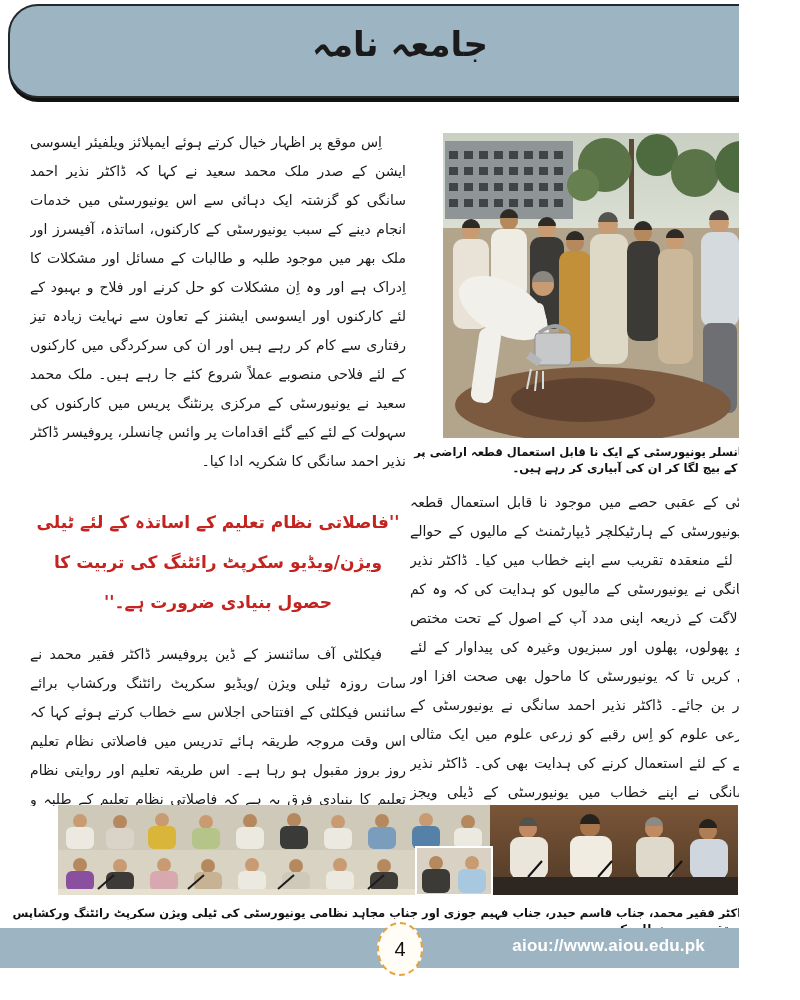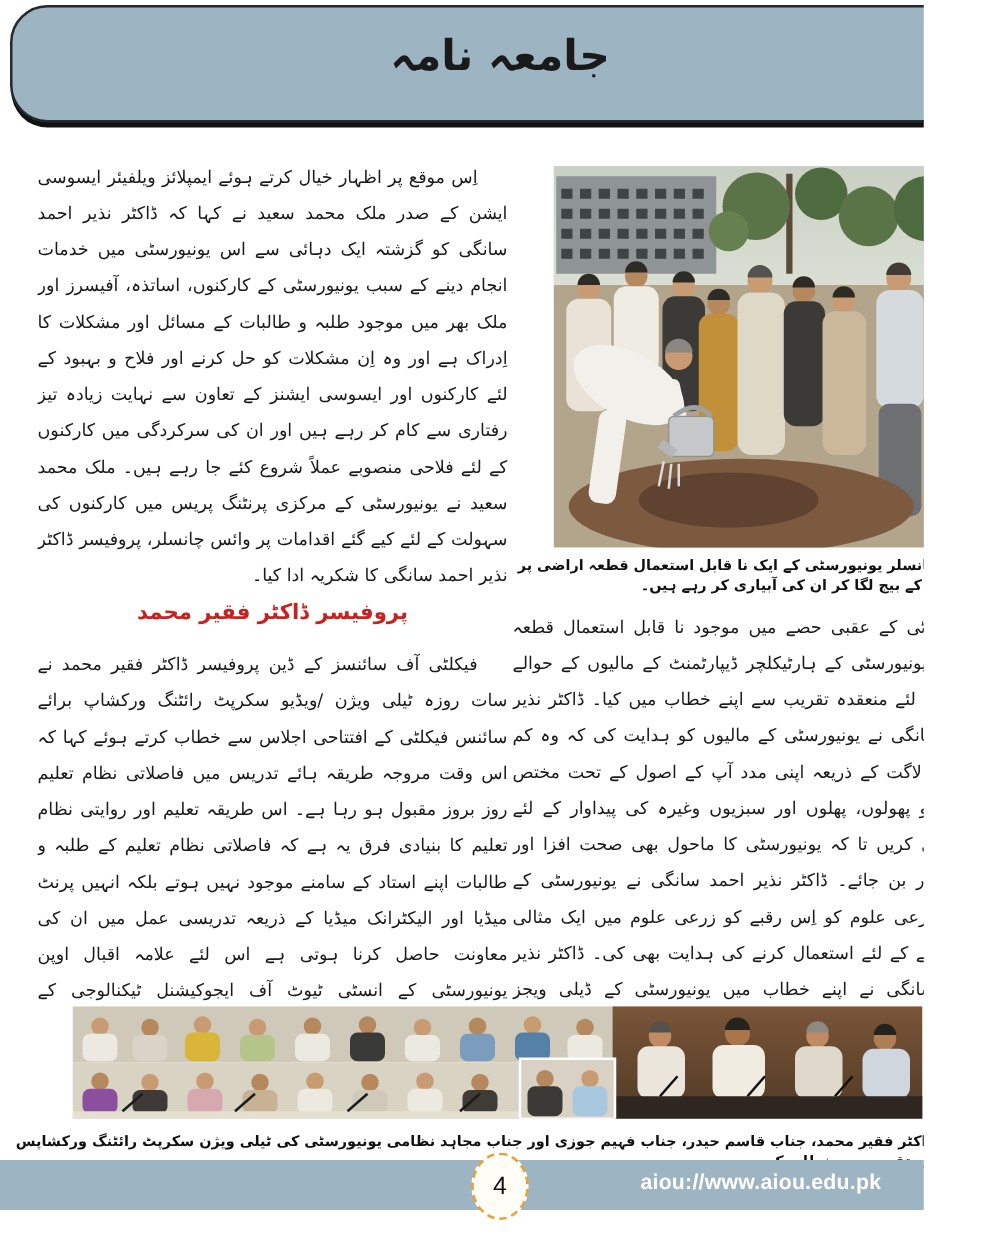--- a/index.html
+++ b/index.html
@@ -46,21 +46,21 @@
 <body>
 
 <div class="page">
 
   <div class="banner">
     <div class="banner-title urdu">جامعہ نامہ</div>
   </div>
 
   <div class="column col-left">
     <div class="urdu para indent">اِس موقع پر اظہار خیال کرتے ہوئے ایمپلائز ویلفیئر ایسوسی ایشن کے صدر ملک محمد سعید نے کہا کہ ڈاکٹر نذیر احمد سانگی کو گزشتہ ایک دہائی سے اس یونیورسٹی میں خدمات انجام دینے کے سبب یونیورسٹی کے کارکنوں، اساتذہ، آفیسرز اور ملک بھر میں موجود طلبہ و طالبات کے مسائل اور مشکلات کا اِدراک ہے اور وہ اِن مشکلات کو حل کرنے اور فلاح و بہبود کے لئے کارکنوں اور ایسوسی ایشنز کے تعاون سے نہایت زیادہ تیز رفتاری سے کام کر رہے ہیں اور ان کی سرکردگی میں کارکنوں کے لئے فلاحی منصوبے عملاً شروع کئے جا رہے ہیں۔ ملک محمد سعید نے یونیورسٹی کے مرکزی پرنٹنگ پریس میں کارکنوں کی سہولت کے لئے کیے گئے اقدامات پر وائس چانسلر، پروفیسر ڈاکٹر نذیر احمد سانگی کا شکریہ ادا کیا۔</div>
-    <div class="urdu quote-attr">پروفیسر ڈاکٹر فقیر محمد</div>
+    <div class="urdu pull-quote">''فاصلاتی نظام تعلیم کے اساتذہ کے لئے ٹیلی ویژن/ویڈیو سکرپٹ رائٹنگ کی تربیت کا حصول بنیادی ضرورت ہے۔''</div>
     <div class="urdu para indent para2">فیکلٹی آف سائنسز کے ڈین پروفیسر ڈاکٹر فقیر محمد نے سات روزہ ٹیلی ویژن /ویڈیو سکرپٹ رائٹنگ ورکشاپ برائے سائنس فیکلٹی کے افتتاحی اجلاس سے خطاب کرتے ہوئے کہا کہ اس وقت مروجہ طریقہ ہائے تدریس میں فاصلاتی نظام تعلیم روز بروز مقبول ہو رہا ہے۔ اس طریقہ تعلیم اور روایتی نظام تعلیم کا بنیادی فرق یہ ہے کہ فاصلاتی نظام تعلیم کے طلبہ و طالبات اپنے استاد کے سامنے موجود نہیں ہوتے بلکہ انہیں پرنٹ میڈیا اور الیکٹرانک میڈیا کے ذریعہ تدریسی عمل میں ان کی معاونت حاصل کرنا ہوتی ہے اس لئے علامہ اقبال اوپن یونیورسٹی کے انسٹی ٹیوٹ آف ایجوکیشنل ٹیکنالوجی کے پروڈیوسرز، انجینئرز اور چاروں فیکلٹیوں کے اساتذہ کو باہمی اشتراک عمل سے تعلیمی ٹیلیویژن پروگرام تیار کرنا پڑتے ہیں۔ ڈاکٹر فقیر محمد نے امید ظاہر کی کہ ورکشاپ میں شریک اساتذہ درسی مواد کو ٹیلی ویژن کے سکرپٹ</div>
   </div>
 
   <div class="column col-right">
     <div class="photo1-wrap">
       <svg class="photo-frame" width="310" height="305" viewBox="0 0 310 305">
         <defs>
           <linearGradient id="sky" x1="0" y1="0" x2="0" y2="1">
             <stop offset="0" stop-color="#c9cfc3"></stop>
               <stop offset="1" stop-color="#dde1d6"></stop>

